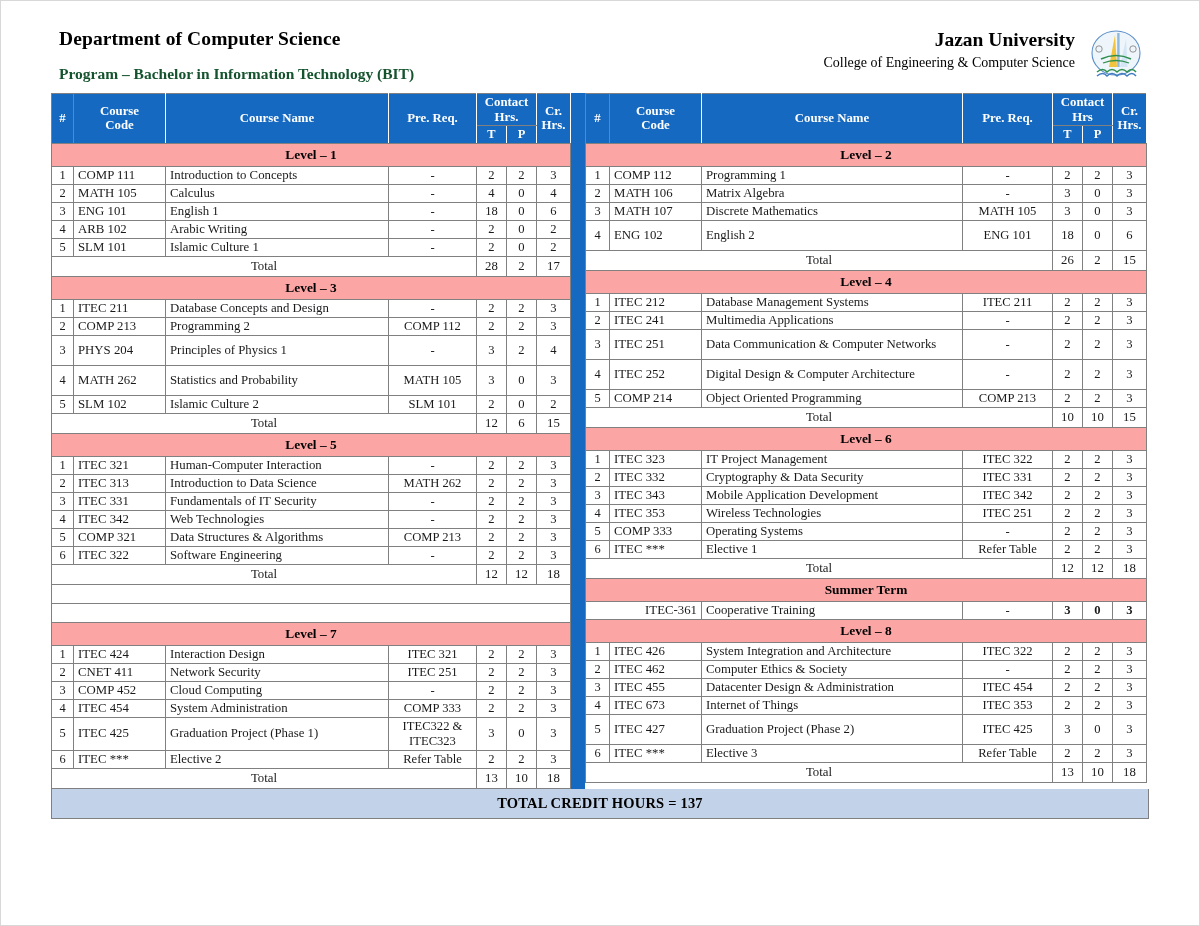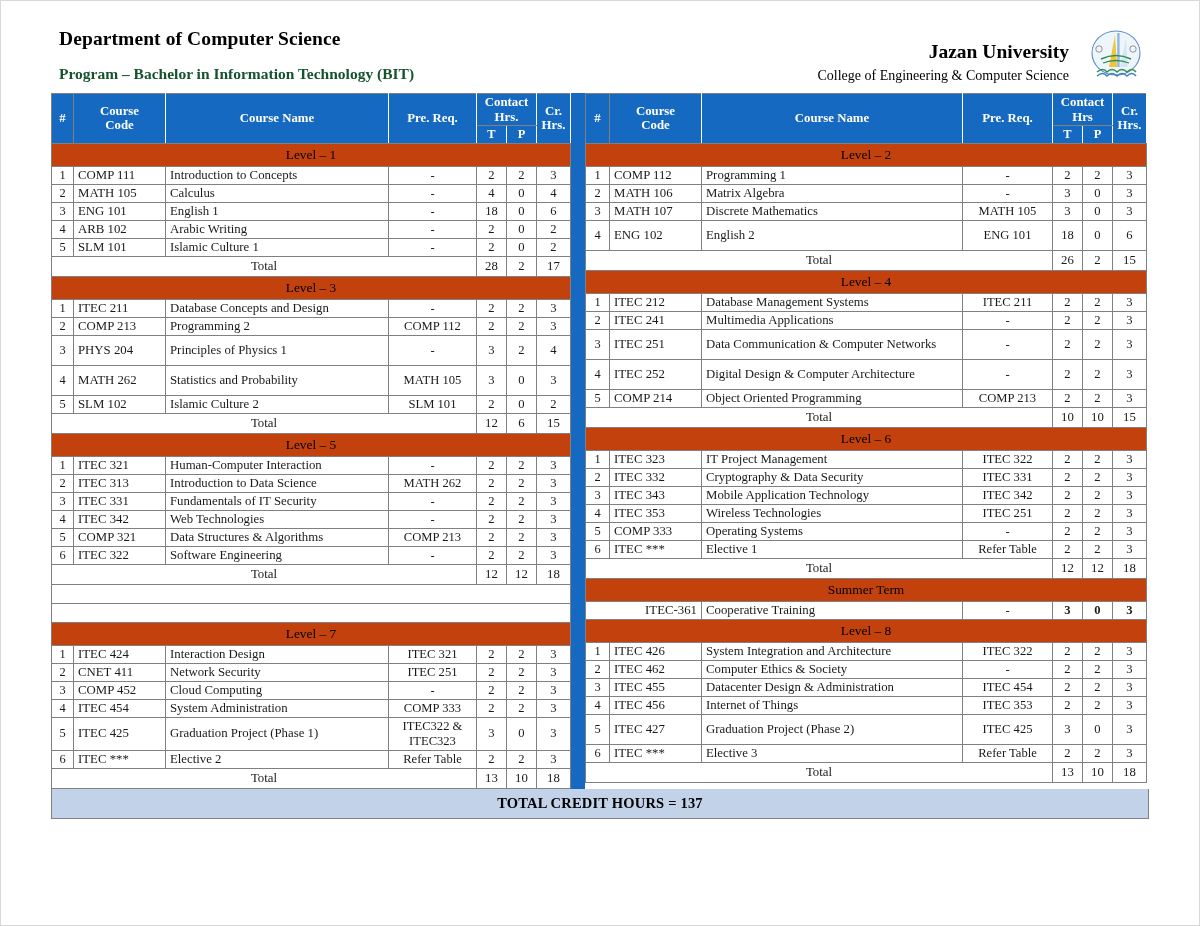--- a/index.html
+++ b/index.html
@@ -18,21 +18,21 @@
     padding:0;
   }
   
   .doc-header {
     display:flex; justify-content:space-between; align-items:flex-start;
     padding:26px 52px 8px 58px;
   }
   .hdr-left { line-height:1.28; }
   .dept-title { font-size:19.5px; font-weight:bold; color:#000; letter-spacing:.1px; }
   .prog-title { font-size:15.5px; font-weight:bold; color:#14532d; margin-top:12px; }
-  .hdr-right { display:flex; align-items:flex-end; gap:16px; }
+  .hdr-right { display:flex; align-items:flex-start; gap:10px; }
   .hdr-right-text { text-align:right; line-height:1.3; }
   .univ-title { font-size:19.5px; font-weight:bold; color:#000; }
   .college-title { font-size:14px; font-weight:normal; color:#000; margin-top:2px; }
   .logo { width:62px; height:58px; flex:0 0 auto; }
 
   
   .tables-wrap {
     display:flex; align-items:stretch;
     padding:0 50px 0 50px;
   }
@@ -62,22 +62,22 @@
     font-weight:bold; text-align:center;
     font-size:12.8px; line-height:1.15;
     border:1px solid #1569c0;
     padding:4px 2px;
   }
   thead th.sep { border-left:1px solid #ffffff; border-right:1px solid #ffffff; }
   thead th.tp { font-size:12.4px; padding:1px 0; }
 
   
   tr.level-row td {
-    background:#c2410c; text-align:center;
-    font-weight:normal; font-size:13.4px;
+    background:#fca5a5; text-align:center;
+    font-weight:bold; font-size:13.4px;
     padding:3px 6px; color:#000;
   }
   
   td.num { text-align:center; width:22px; font-size:12.4px; padding:2px 0; }
   td.code { padding-left:8px; font-size:12.8px; white-space:nowrap; }
   td.name { padding-left:8px; font-size:12.8px; }
   td.prereq { text-align:center; font-size:12.6px; }
   td.val { text-align:center; font-size:12.6px; }
   td.blank { height:19px; }
   tr.total-row td { font-weight:normal; text-align:center; font-size:12.8px; padding:2px 0; }
@@ -542,21 +542,21 @@
               <td class="code">ITEC 332</td>
               <td class="name">Cryptography &amp; Data Security</td>
               <td class="prereq">ITEC 331</td>
               <td class="val">2</td>
               <td class="val">2</td>
               <td class="val">3</td>
             </tr>
             <tr>
               <td class="num">3</td>
               <td class="code">ITEC 343</td>
-              <td class="name">Mobile Application Technology</td>
+              <td class="name">Mobile Application Development</td>
               <td class="prereq">ITEC 342</td>
               <td class="val">2</td>
               <td class="val">2</td>
               <td class="val">3</td>
             </tr>
             <tr>
               <td class="num">4</td>
               <td class="code">ITEC 353</td>
               <td class="name">Wireless Technologies</td>
               <td class="prereq">ITEC 251</td>
@@ -624,21 +624,21 @@
               <td class="num">3</td>
               <td class="code">ITEC 455</td>
               <td class="name">Datacenter Design &amp; Administration</td>
               <td class="prereq">ITEC 454</td>
               <td class="val">2</td>
               <td class="val">2</td>
               <td class="val va-top">3</td>
             </tr>
             <tr>
               <td class="num">4</td>
-              <td class="code">ITEC 456</td>
+              <td class="code">ITEC 673</td>
               <td class="name">Internet of Things</td>
               <td class="prereq">ITEC 353</td>
               <td class="val">2</td>
               <td class="val">2</td>
               <td class="val va-top">3</td>
             </tr>
             <tr style="height:30px">
               <td class="num va-top">5</td>
               <td class="code">ITEC 427</td>
               <td class="name">Graduation Project (Phase 2)</td>

